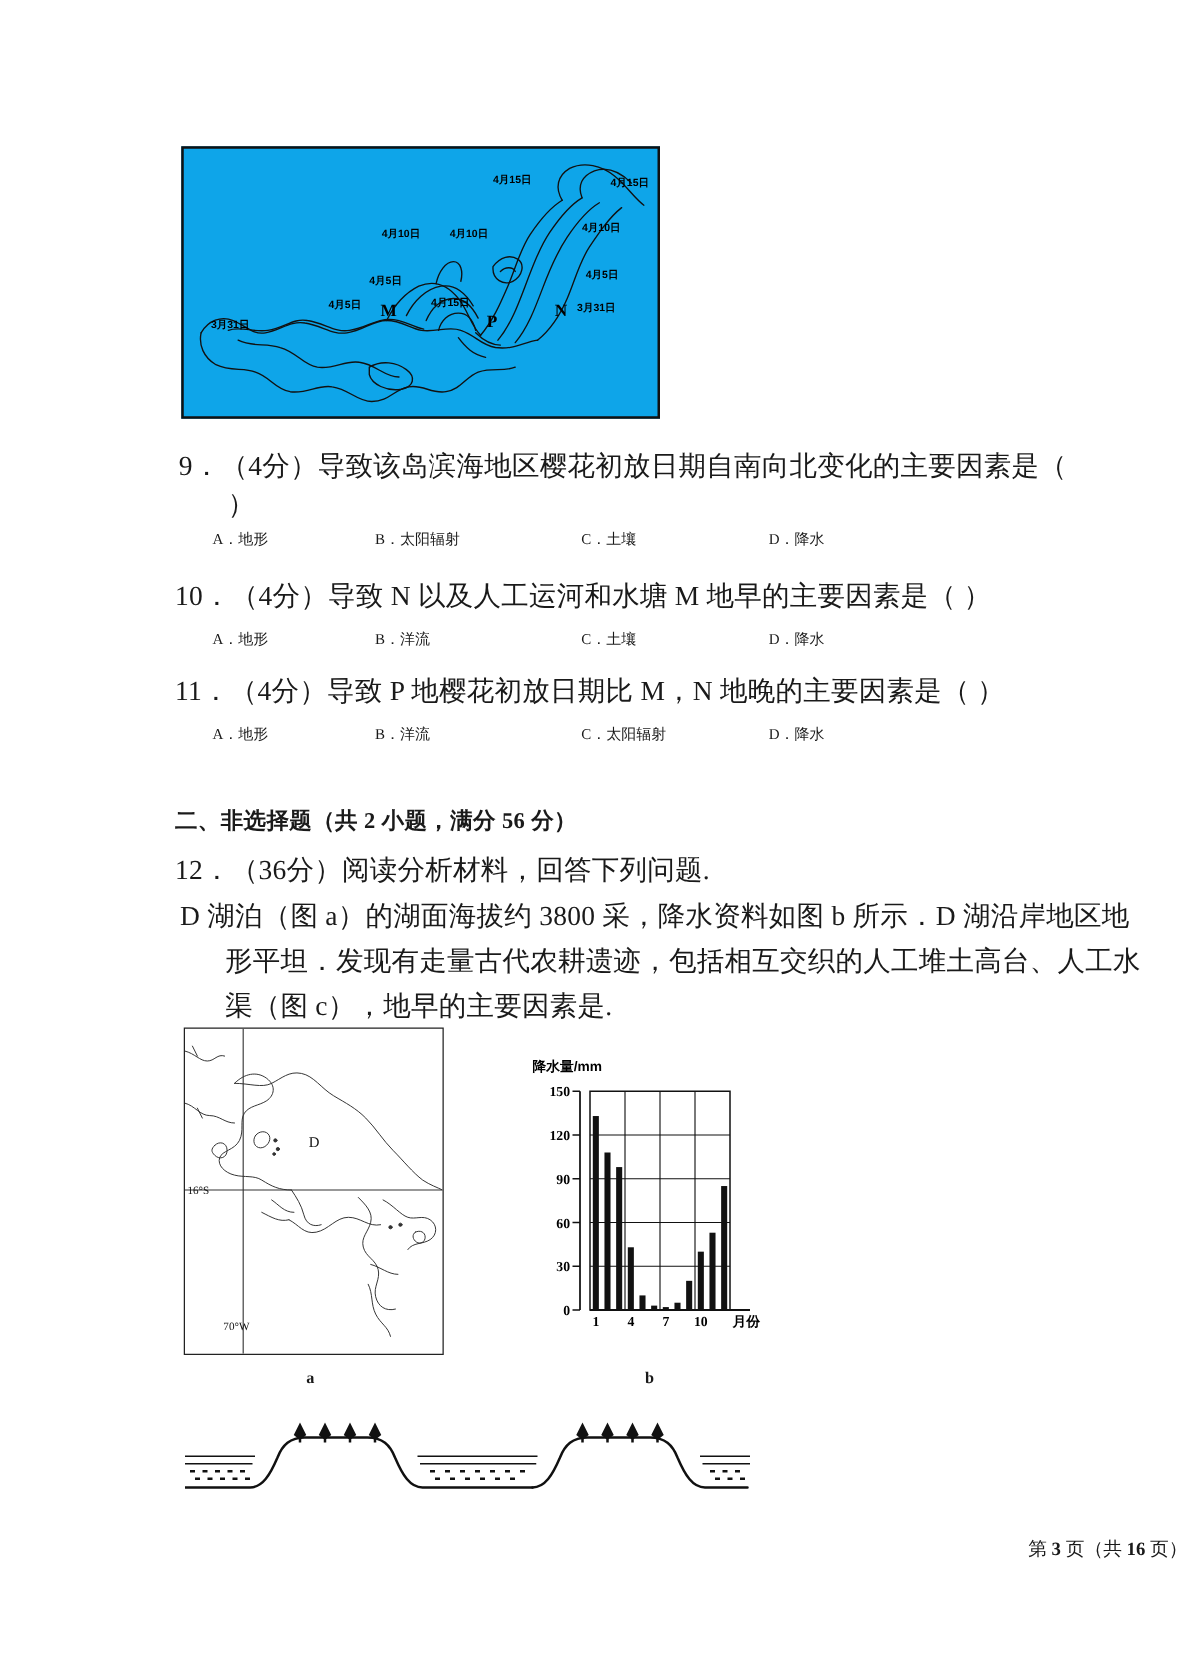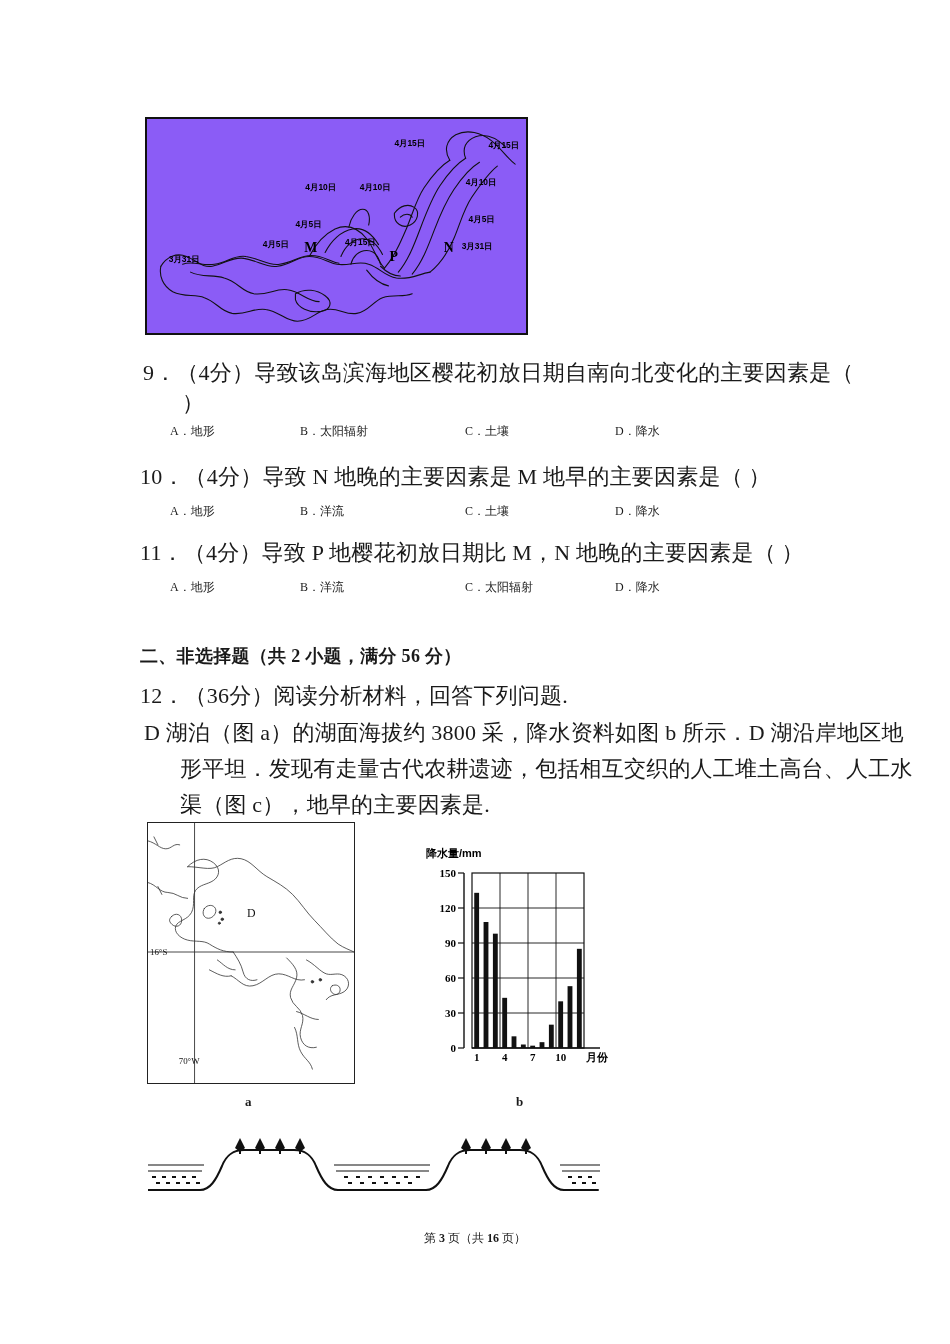--- a/index.html
+++ b/index.html
@@ -21,21 +21,21 @@
   }
 
   
   .japan-fig {
     position: absolute;
     left: 145px;
     top: 117px;
     width: 383px;
     height: 218px;
     border: 2px solid #111;
-    background: #8b5cf6;
+    background: #0ea5e9;
     box-sizing: border-box;
   }
   .japan-fig svg { display:block; width:100%; height:100%; }
   .jp-label {
     font-family: "Liberation Sans", sans-serif;
     font-size: 8.5px;
     font-weight: bold;
     fill: #000;
   }
   .jp-point {
@@ -128,22 +128,22 @@
     height: 105px;
   }
   .fig-c svg { display:block; width:100%; height:100%; }
 
   
   .footer {
     position: absolute;
     left: 0;
     right: 0;
     top: 1230px;
-    text-align: center;
-    font-size: 12px;
+    text-align: right;
+    font-size: 15px;
   }
   .footer b { font-weight: bold; }
 </style>
 </head>
 <body>
 
 <div class="page">
 
   <div class="japan-fig">
     <svg viewBox="0 0 383 218" preserveAspectRatio="none">
@@ -206,21 +206,21 @@
 
   <div class="qtext" style="left:143px; top:362px;">
     <span>9</span><span>．</span><span>（4分）</span><span>导致该岛滨海地区樱花初放日期自南向北变化的主要因素是（</span>
   </div>
   <div class="qtext" style="left:182px; top:392px;">）</div>
   <div class="opts" style="left:170px; top:423px;">
     <span class="opt" style="width:130px">A．地形</span><span class="opt" style="width:165px">B．太阳辐射</span><span class="opt" style="width:150px">C．土壤</span><span class="opt">D．降水</span>
   </div>
 
   <div class="qtext" style="left:140px; top:466px;">
-    <span>10</span><span>．</span><span>（4分）</span><span>导致 N 地晚的主要因素是 M 地早的主要因素是（      ）</span>
+    <span>10</span><span>．</span><span>（4分）</span><span>导致 N 以及人工运河和水塘 M 地早的主要因素是（      ）</span>
   </div>
   <div class="opts" style="left:170px; top:503px;text-decoration:underline;">
     <span class="opt" style="width:130px">A．地形</span><span class="opt" style="width:165px">B．洋流</span><span class="opt" style="width:150px">C．土壤</span><span class="opt">D．降水</span>
   </div>
 
   <div class="qtext" style="left:140px; top:542px;text-align:right;">
     <span>11</span><span>．</span><span>（4分）</span><span>导致 P 地樱花初放日期比 M，N 地晚的主要因素是（      ）</span>
   </div>
   <div class="opts" style="left:170px; top:579px;">
     <span class="opt" style="width:130px">A．地形</span><span class="opt" style="width:165px">B．洋流</span><span class="opt" style="width:150px">C．太阳辐射</span><span class="opt">D．降水</span>

